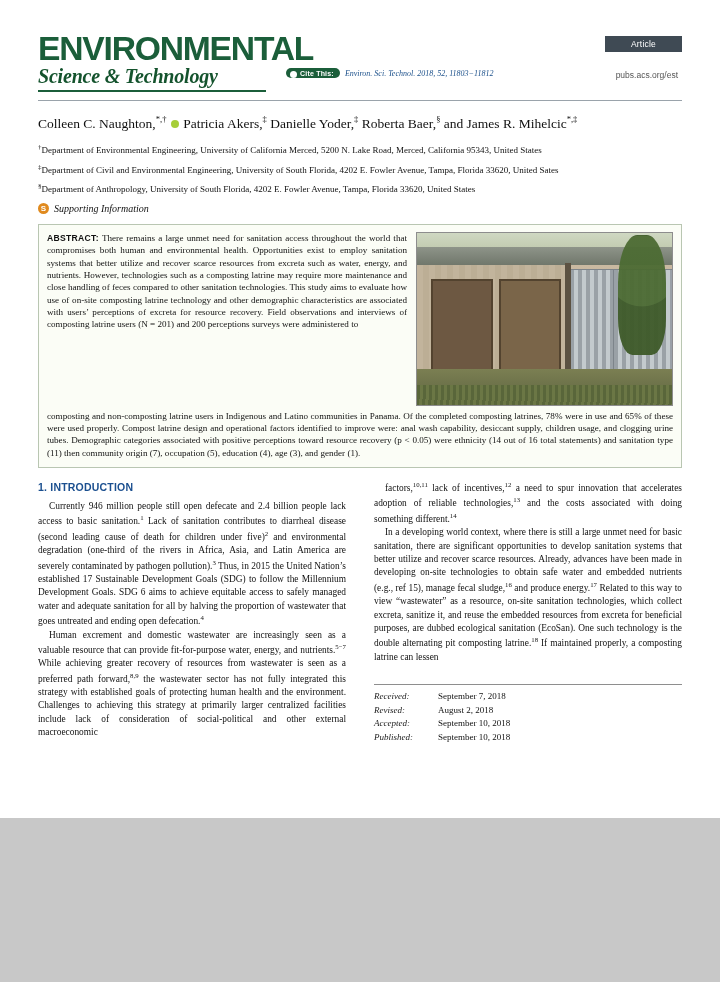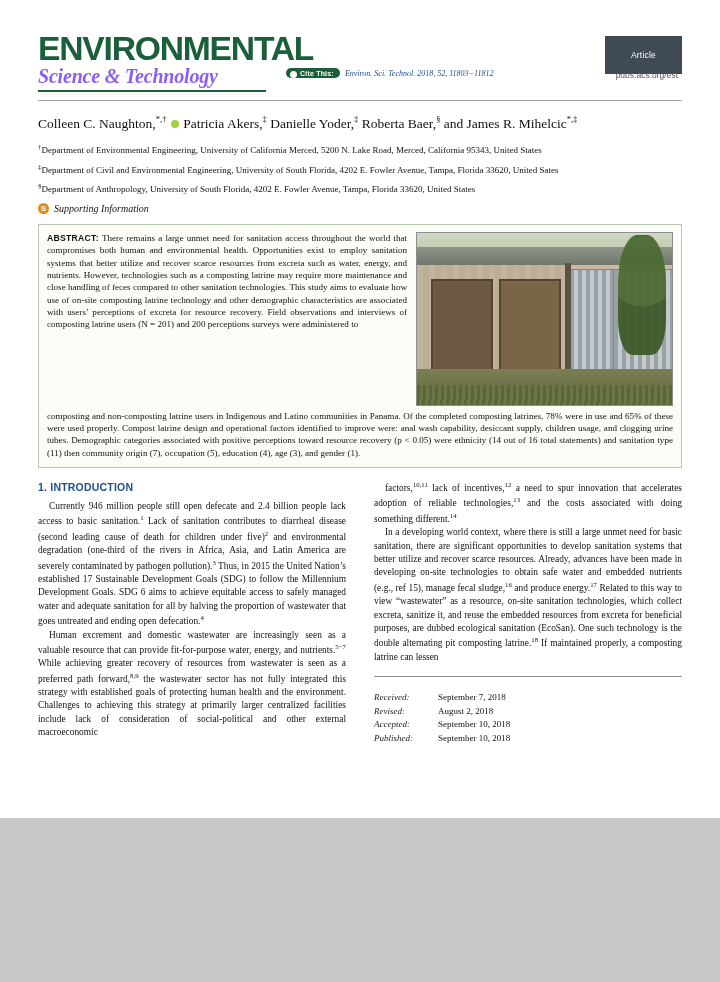--- a/index.html
+++ b/index.html
@@ -46,21 +46,21 @@
     line-height: 0.92;
     transform: scaleX(1.02);
     transform-origin: left center;
     white-space: nowrap;
   }
   .logo-sci {
     font-family: "Liberation Serif", serif;
     font-style: italic;
     font-weight: bold;
     font-size: 20px;
-    color: #8b5cf6;
+    color: #14532d;
     margin-top: 1px;
     letter-spacing: -0.2px;
     white-space: nowrap;
   }
   .logo-rule {
     border-top: 2px solid #1b5e3a;
     width: 228px;
     margin-top: 2px;
   }
 
@@ -105,21 +105,21 @@
   }
 
   .article-tag {
     position: absolute;
     right: 0;
     top: 12px;
     background: #3f4a54;
     color: #fff;
     font-family: "Liberation Sans", sans-serif;
     font-size: 8.5px;
-    padding: 14px 26px;
+    padding: 3px 26px;
     text-align: center;
     letter-spacing: 0.2px;
   }
   .pubs-url {
     position: absolute;
     right: 4px;
     top: 46px;
     font-family: "Liberation Sans", sans-serif;
     font-size: 8.5px;
     color: #555;
@@ -266,23 +266,23 @@
     font-size: 10.5px;
     font-weight: bold;
     color: #1b4f8f;
     margin-bottom: 5px;
     letter-spacing: 0.2px;
   }
   .col p { margin: 0; text-indent: 11px; }
   sup { font-size: 6.8px; vertical-align: super; }
 
   .dates {
-    margin-top: 12px;
+    margin-top: 20px;
     border-top: 1px solid #8e8e8e;
-    padding-top: 14px;
+    padding-top: 5px;
     font-family: "Liberation Serif", serif;
     font-size: 9px;
     line-height: 1.5;
   }
   .dates .row { display: flex; }
   .dates .lab { width: 64px; font-style: italic; color: #222; }
   .dates .val { color: #111; }
 
   
   .footer {

